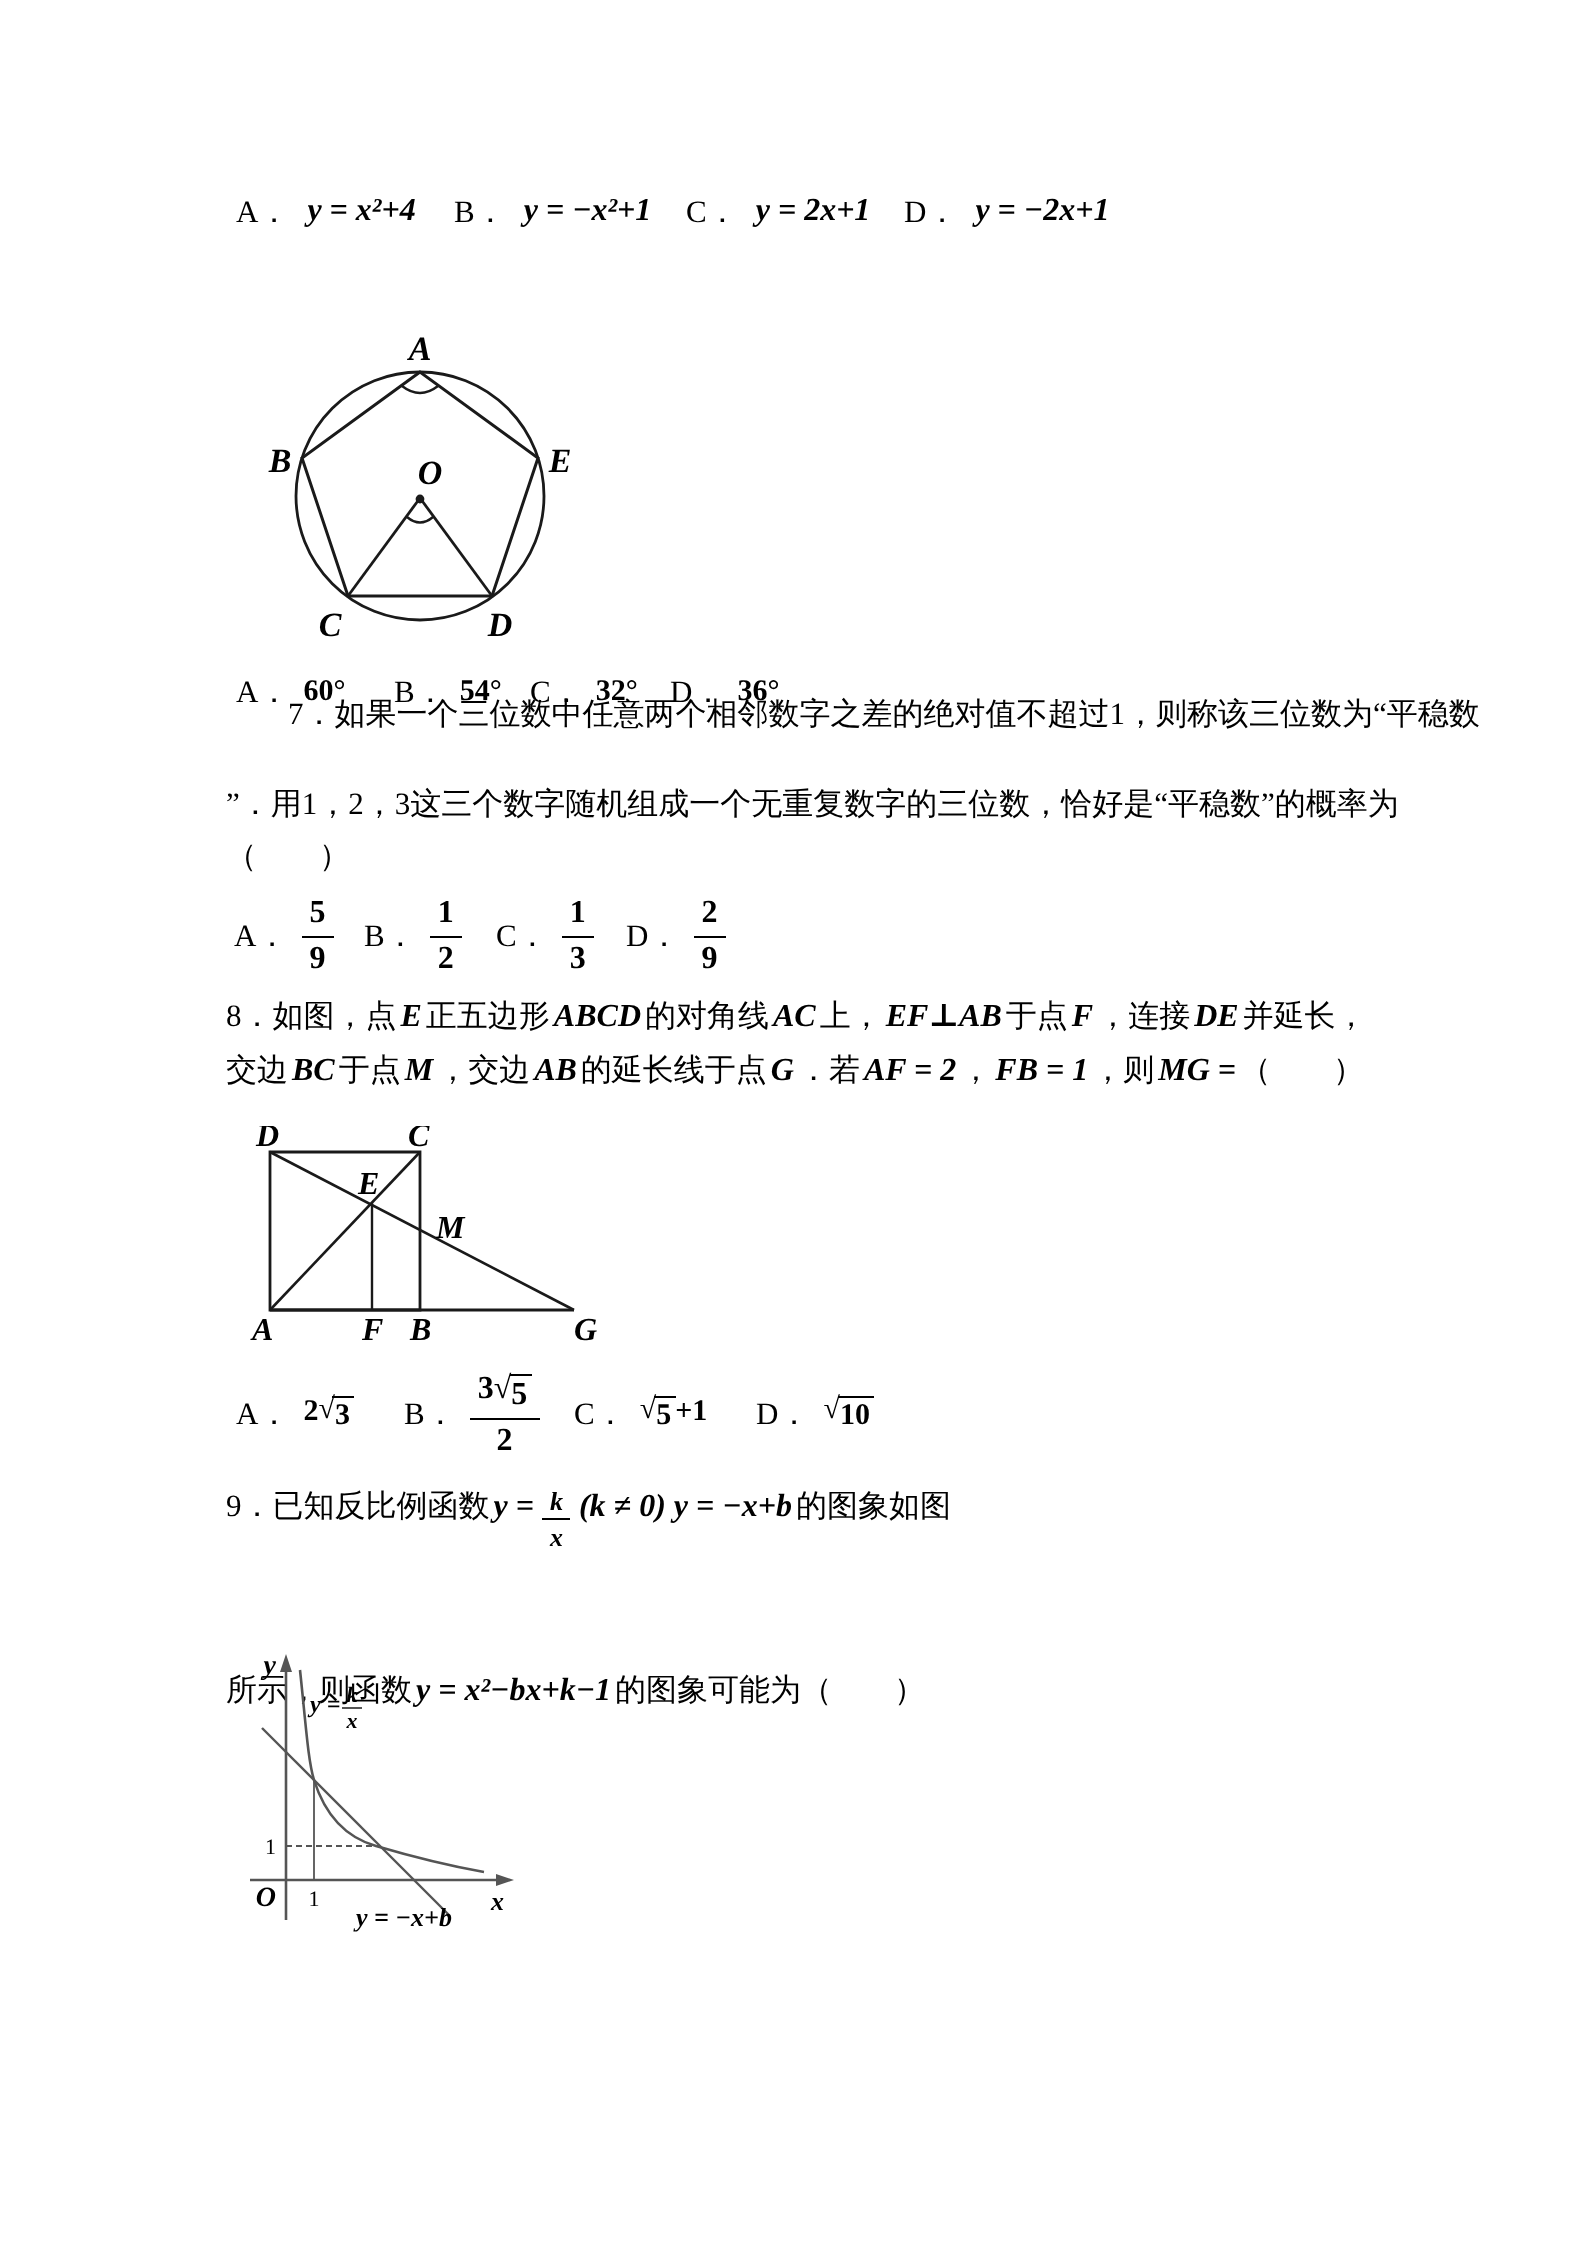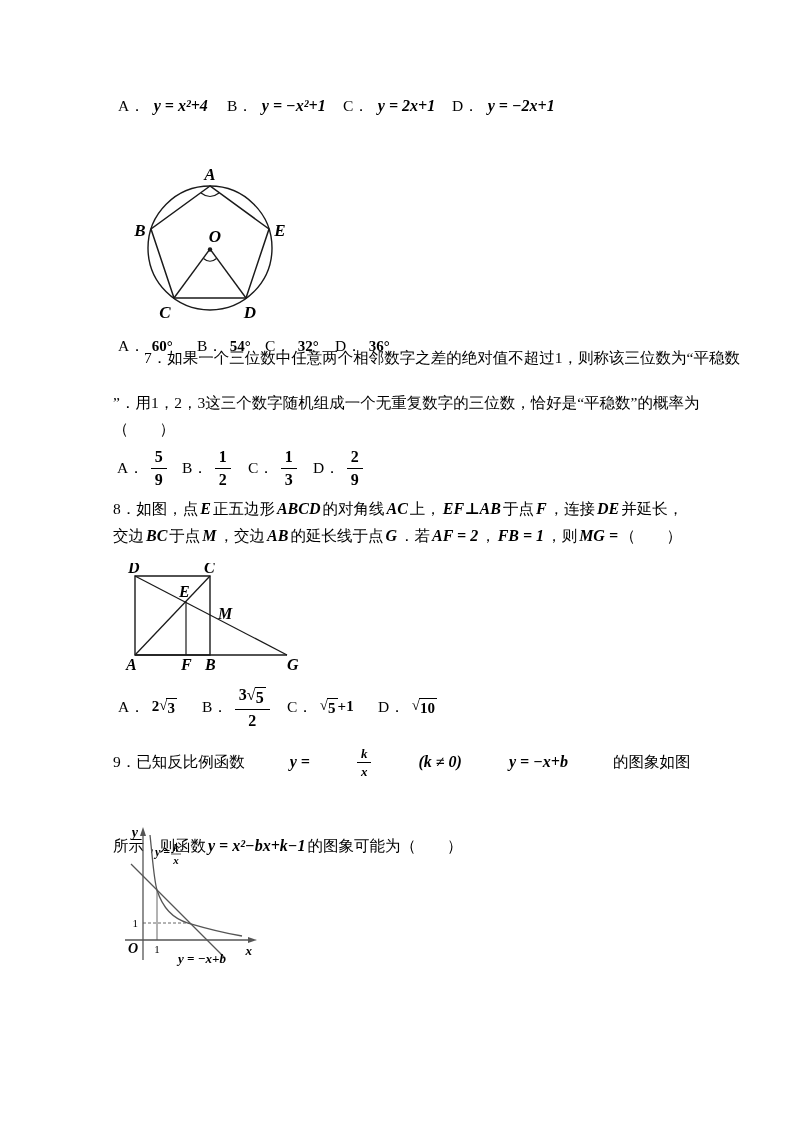--- a/index.html
+++ b/index.html
@@ -1,19 +1,19 @@
 <!DOCTYPE html>
 <html><head>
 <meta charset="utf-8">
 <style>
   html,body{margin:0;padding:0;background:#fff;}
   .page{position:relative;width:794px;height:1123px;background:#ffffff;overflow:hidden;
         font-family:"Liberation Serif","DejaVu Serif",serif;color:#000;}
   .line{position:absolute;font-size:15.5px;line-height:20px;white-space:nowrap;}
-  .flexline{display:flex;align-items:center;gap:43px;}
+  .flexline{display:flex;}
   .cn{font-family:"Liberation Serif","DejaVu Serif",serif;}
   .m{font-family:"Liberation Serif","DejaVu Serif",serif;font-style:italic;font-weight:bold;
      font-size:16px;margin:0 2px;}
   .optrow{position:absolute;left:0;width:794px;}
   .opt{position:absolute;display:flex;align-items:center;height:100%;}
   .olbl{font-size:15.5px;margin-right:7px;}
   .bv{font-weight:bold;font-size:15px;font-style:normal;}
   .frac{display:inline-flex;flex-direction:column;align-items:center;font-weight:bold;
         font-size:16px;line-height:1;font-style:normal;}
   .frac .fn{padding:1px 4px 3px;border-bottom:1.6px solid #000;display:inline-flex;align-items:flex-start;}

